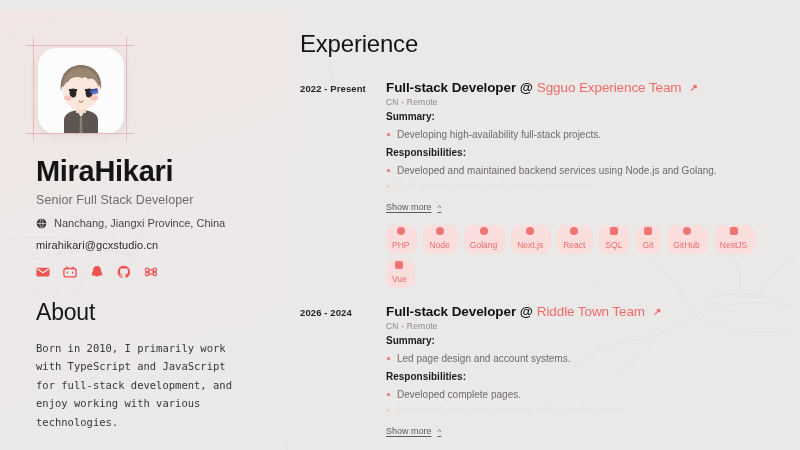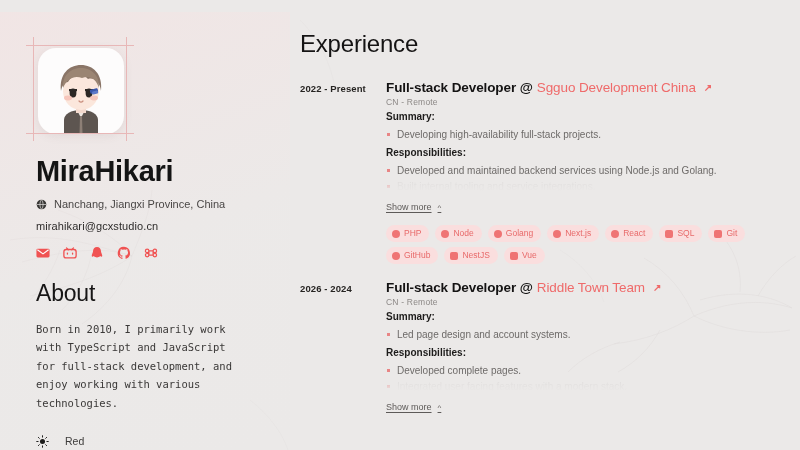--- a/index.html
+++ b/index.html
@@ -256,20 +256,21 @@
     align-items: center;
     gap: 4px;
     background: #fadede;
     color: #e86a6a;
     border-radius: 9px;
     padding: 2px 8px 2px 6px;
     font-size: 8.5px;
     line-height: 13px;
     white-space: nowrap;
     cursor: pointer;
+    flex-direction: column;
   }
   .tag .t-ico {
     width: 8px; height: 8px;
     flex: 0 0 8px;
     border-radius: 2px;
     background: #ef7474;
     display: inline-block;
   }
   .tag .t-ico.round { border-radius: 50%; }
 </style>
@@ -336,20 +337,21 @@
         <ellipse cx="50" cy="40" rx="4" ry="2.4" fill="#f6bfb5" opacity=".85"></ellipse>
 
         <path d="M35 43 q2 2.4 4 0" stroke="#c98f7e" stroke-width="1.2" fill="none" stroke-linecap="round"></path>
 
         <rect x="46" y="31" width="8" height="4" rx="1" fill="#3a55a8" transform="rotate(-14 50 33)"></rect>
         <rect x="48" y="33" width="6" height="3" rx="1" fill="#5f79c9" transform="rotate(-14 51 34)"></rect>
       </svg>
     </div>
 
     <h1 class="name">MiraHikari</h1>
+    <div class="role">Senior Full Stack Developer</div>
 
     <div class="meta-row">
       <span class="globe">
         <svg width="11" height="11" viewBox="0 0 16 16">
           <circle cx="8" cy="8" r="7" fill="#3a3836"></circle>
           <path d="M8 1.2 C5 4 5 12 8 14.8 M8 1.2 C11 4 11 12 8 14.8 M1.4 8 h13.2" stroke="#e6e3e2" stroke-width="1" fill="none"></path>
         </svg>
       </span>
       <span>Nanchang, Jiangxi Province, China</span>
     </div>
@@ -410,21 +412,21 @@
   </aside>
 
   <main class="main">
     <h2 class="section-title">Experience</h2>
 
     <section class="job">
       <div class="job-date">2022 - Present</div>
       <div class="job-body">
         <div class="job-title">
           <span>Full-stack Developer @</span>
-          <span class="job-company">Sgguo Development China</span>
+          <span class="job-company">Sgguo Experience Team</span>
           <span class="ext-arrow">↗</span>
         </div>
         <div class="job-loc">CN - Remote</div>
 
         <div class="blk-label">Summary:</div>
         <ul class="bullets">
           <li>Developing high-availability full-stack projects.</li>
         </ul>
 
         <div class="blk-label">Responsibilities:</div>

